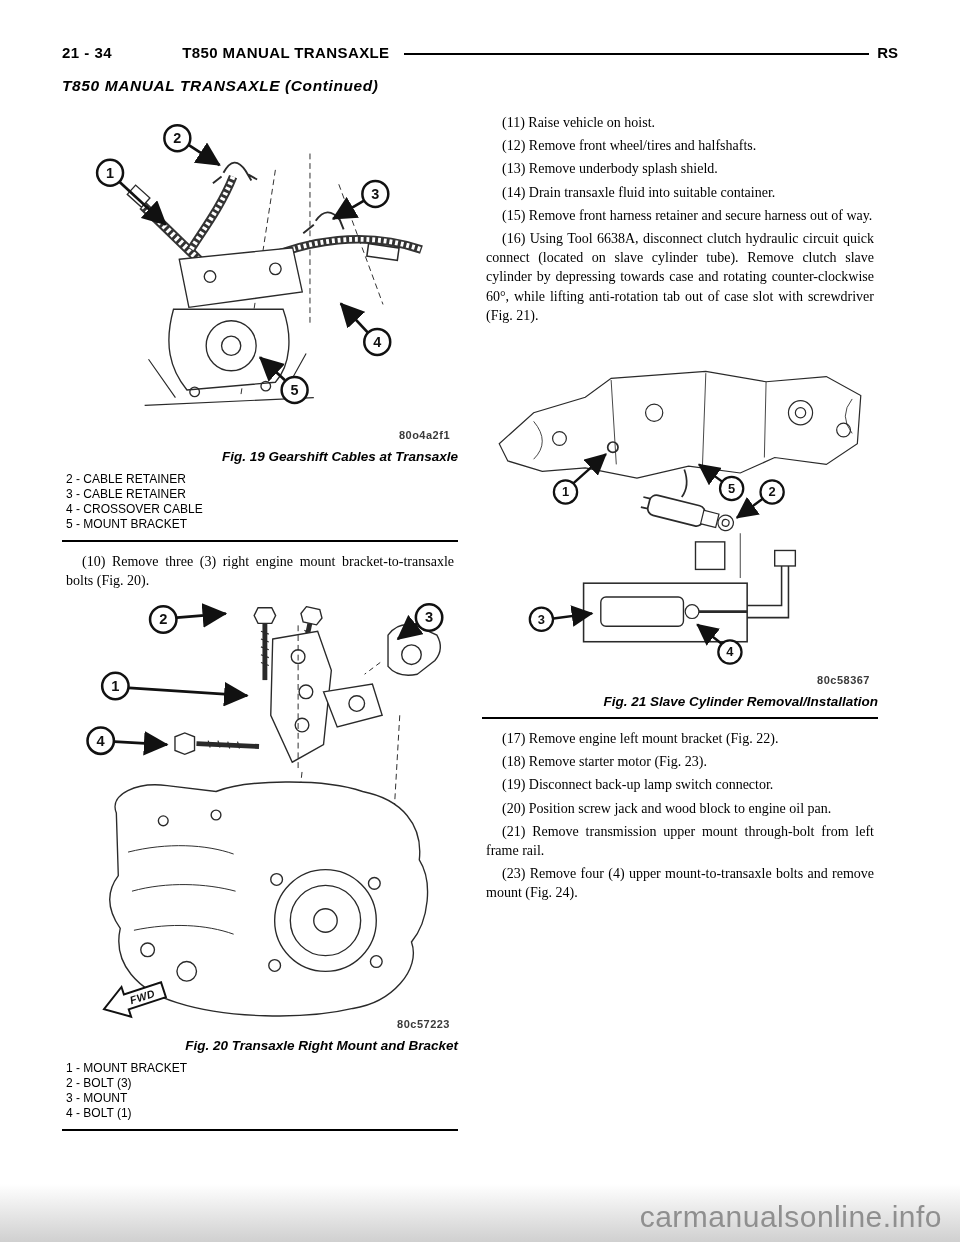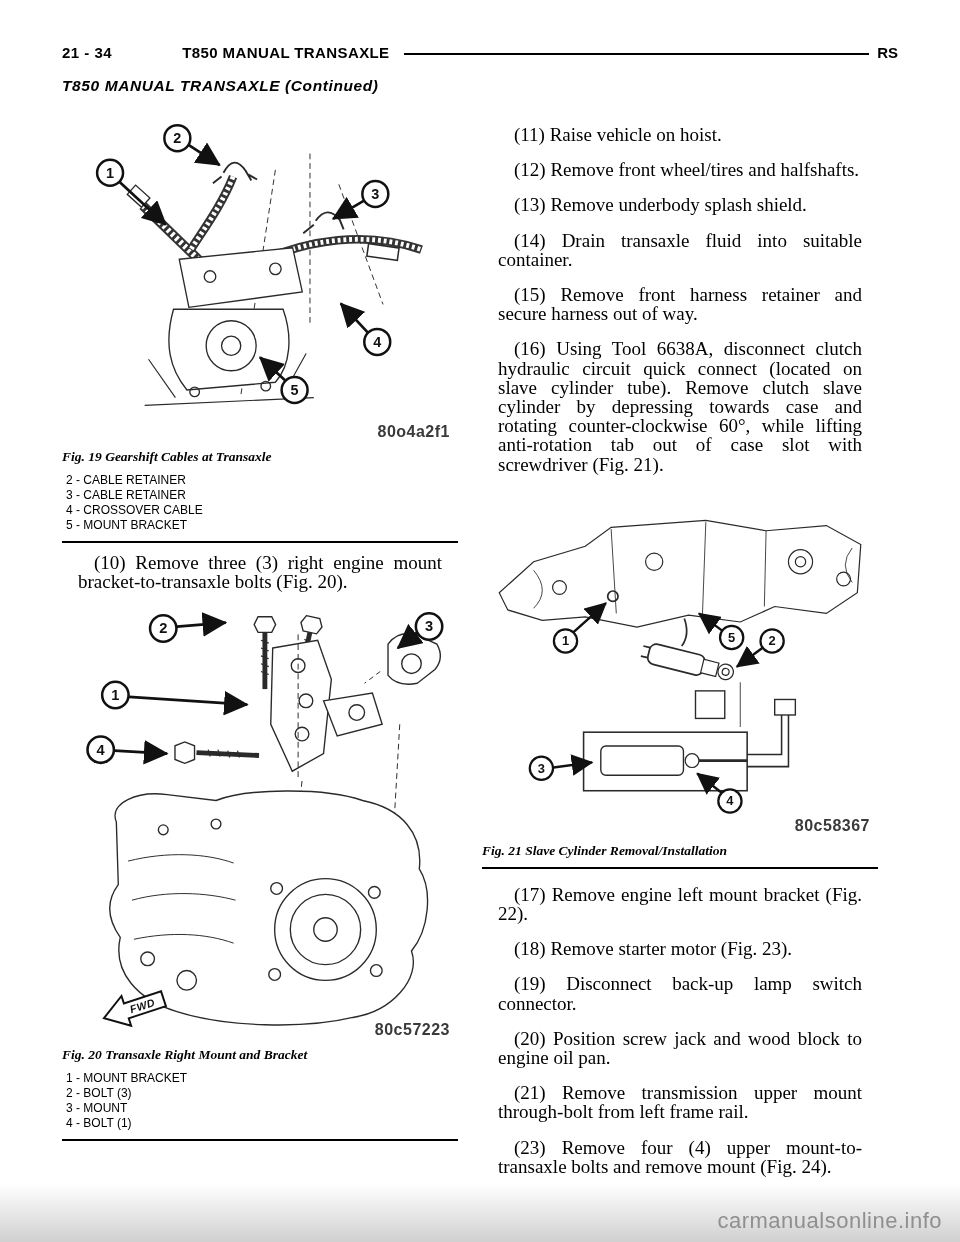--- a/index.html
+++ b/index.html
@@ -19,42 +19,42 @@
   .hdr-page-ref { margin-right:26px; letter-spacing:0.5px; }
   .hdr-section { letter-spacing:0.4px;margin-left:44px; }
   .header-rule { flex:1; border-top:2px solid #000; height:0; margin:2px 8px 0 14px; }
   .page-title { margin-top:16px; font-family:"Liberation Sans", sans-serif; font-weight:bold; font-size:15.5px; letter-spacing:0.6px;font-style:italic; }
 
   
   .columns { display:flex; gap:24px; margin-top:14px; }
   .col { width:396px; flex:0 0 396px; }
 
   
-  .body-p { margin:16px; font-size:19px; line-height:19.2px; text-align:justify; text-indent:16px; }
+  .body-p { margin:4px; font-size:14px; line-height:19.2px; text-align:justify; text-indent:16px; }
   .step10 { margin-top:8px; }
 
   
   .figure { position:relative; text-align:center; }
   .fig19-box { margin-top:8px; }
   .fig20-box { margin-top:8px; }
   .fig21-box { margin-top:36px; }
   .fig-svg { display:inline-block; }
-  .img-code { position:absolute; right:8px; bottom:2px; font-family:"Liberation Sans", sans-serif; font-weight:bold; font-size:16px; color:#3a3a3a; letter-spacing:0.5px; }
-  .caption { margin:6px 0 8px 0; text-align:left; font-family:Liberation Serif, serif; font-weight:bold; font-style:italic; font-size:13.5px; }
+  .img-code { position:absolute; right:8px; bottom:2px; font-family:"Liberation Sans", sans-serif; font-weight:bold; font-size:11px; color:#3a3a3a; letter-spacing:0.5px; }
+  .caption { margin:6px 0 8px 0; text-align:right; font-family:Liberation Sans, sans-serif; font-weight:bold; font-style:italic; font-size:13.5px; }
   .legend { font-family:"Liberation Sans", sans-serif; font-size:12px; line-height:15px; padding-left:4px; margin-bottom:8px; }
   .legend-item { white-space:nowrap; }
   .hrule { border-top:2px solid #000; height:0; margin:6px 0 10px 0; }
 
   
   .co-num { font-family:"Liberation Sans", sans-serif; font-size:15px; font-weight:bold; fill:#111; }
   .fwd-txt { font-family:"Liberation Sans", sans-serif; font-size:11px; font-weight:bold; font-style:italic; fill:#111; letter-spacing:0.5px; }
 
   
   .footer-fade { position:absolute; left:0; bottom:0; width:960px; height:58px; background:linear-gradient(to bottom, rgba(170,170,170,0), rgba(150,150,150,0.45)); }
-  .watermark { position:absolute; right:18px; bottom:8px; font-family:"Liberation Sans", sans-serif; font-size:22px; color:#8f8f8f; letter-spacing:0.5px; }
+  .watermark { position:absolute; right:18px; bottom:8px; font-family:"Liberation Sans", sans-serif; font-size:30px; color:#8f8f8f; letter-spacing:0.5px; }
 </style>
 </head>
 <body>
 
 <div class="page">
 
   <div class="header-row">
     <span class="hdr-page-ref">21 - 34</span>
     <span class="hdr-section">T850 MANUAL TRANSAXLE</span>
     <span class="header-rule"></span>

